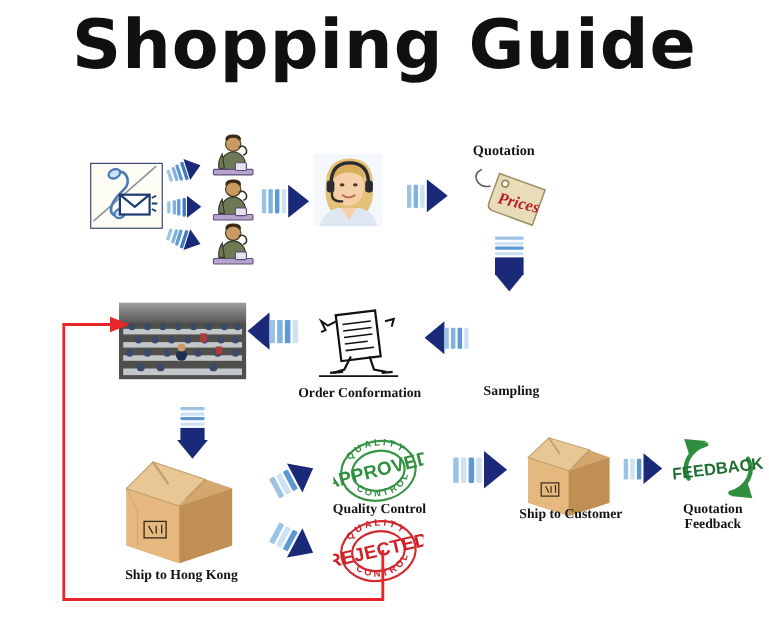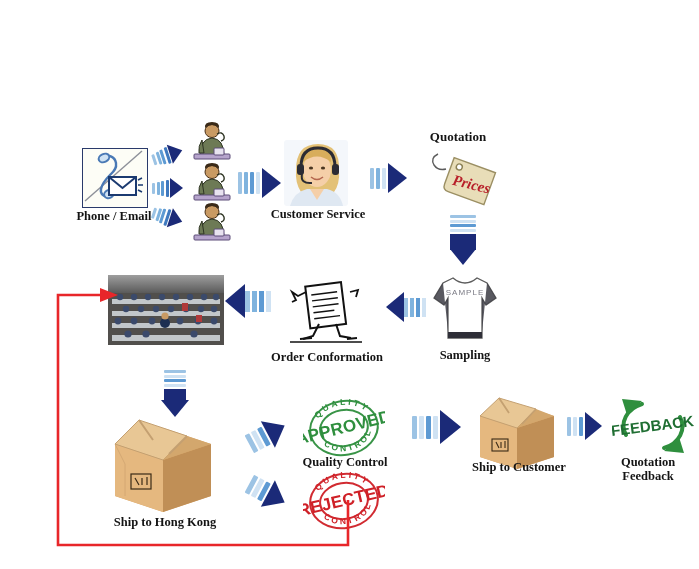--- a/index.html
+++ b/index.html
@@ -65,41 +65,41 @@
   .stamp{position:absolute;}
 
   
   #loop{position:absolute;left:0;top:0;width:699px;height:569px;pointer-events:none;}
 </style>
 </head>
 <body>
 
 <div class="stage">
 
+  <div id="title">Shopping Guide</div>
 
 
   <div id="pe-box" style="left:82px;top:148px;width:64px;height:58px;">
     <svg width="61" height="55" viewBox="0 0 61 55">
       <line x1="2" y1="52" x2="59" y2="2" stroke="#8d9099" stroke-width="1.4"></line>
 
       <g stroke="#4a79b5" stroke-width="2" fill="#cfe2f3">
         <path d="M20 8 c6 -3 12 0 13 6 c1 6 -3 9 -6 12 c-4 4 -8 9 -9 14 c-1 5 3 8 7 7" fill="none" stroke-width="2.4"></path>
         <ellipse cx="21" cy="9" rx="5.5" ry="4" transform="rotate(-25 21 9)"></ellipse>
         <ellipse cx="26" cy="45" rx="5" ry="4" transform="rotate(-25 26 45)"></ellipse>
       </g>
 
       <g>
         <rect x="26" y="28" width="27" height="18" fill="#ffffff" stroke="#1b3a70" stroke-width="2"></rect>
         <path d="M26 28 L39.5 39 L53 28" fill="none" stroke="#1b3a70" stroke-width="2"></path>
         <path d="M55 31 l4 -2 M55 36 l5 0 M55 41 l4 2" stroke="#1b3a70" stroke-width="1.6" fill="none"></path>
       </g>
     </svg>
   </div>
   <div class="lbl" style="left:58px;top:209px;width:112px;">
-    <div>Phone / Email</div>
   </div>
 
   <div class="arrowR" style="left:152px;top:145px;transform:rotate(-18deg);">
     <span class="tail">
         <i style="height:11px;background:#9cc3e4"></i>
         <i style="height:13px;background:#7fb3de"></i>
         <i style="height:15px;background:#5d9ad3"></i>
         <i style="height:17px;background:#3f79bf"></i>
       </span>
     <span class="head"></span>
@@ -183,21 +183,20 @@
       <path d="M17 27 q0 -19 17 -19 q17 0 17 19" fill="none" stroke="#2b2b33" stroke-width="3"></path>
       <rect x="13" y="24" width="7" height="11" rx="3" fill="#2b2b33"></rect>
       <rect x="48" y="24" width="7" height="11" rx="3" fill="#2b2b33"></rect>
       <path d="M18 34 q-2 10 10 9" fill="none" stroke="#2b2b33" stroke-width="2"></path>
 
       <path d="M6 66 q4 -14 17 -17 l20 0 q13 3 16 17z" fill="#dfe8f2"></path>
       <path d="M26 49 l7 11 l7 -11 z" fill="#f5cfa8"></path>
     </svg>
   </div>
   <div class="lbl" style="left:262px;top:207px;width:112px;">
-    <div>Customer Service</div>
   </div>
 
   <div class="arrowR" style="left:370px;top:163px;">
     <span class="tail" style="gap:2px;">
       <i style="height:21px;width:4px;background:#9cc3e4"></i>
       <i style="height:21px;width:4px;background:#7fb3de"></i>
       <i style="height:21px;width:4px;background:#cfe2f3"></i>
     </span>
     <span class="head" style="border-top-width:15px;border-bottom-width:15px;border-left-width:19px;margin-left:2px;"></span>
   </div>
@@ -218,30 +217,20 @@
     <span class="stripes" style="top:0;">
       <i style="width:26px;background:#9cc3e4"></i>
       <i style="width:26px;background:#cfe2f3"></i>
       <i style="width:26px;background:#5d9ad3"></i>
       <i style="width:26px;background:#cfe2f3"></i>
     </span>
     <span class="bar" style="top:19px;width:26px;height:16px;"></span>
     <span class="tip" style="top:34px;"></span>
   </div>
 
-  <div class="node" style="left:430px;top:272px;">
-    <svg width="70" height="72" viewBox="0 0 70 72">
-      <path d="M23 6 L13 11 L4 26 L14 33 L18 26 L18 66 L52 66 L52 26 L56 33 L66 26 L57 11 L47 6
-               Q35 16 23 6 Z" fill="#ffffff" stroke="#5b5b5b" stroke-width="1.3"></path>
-      <path d="M13 11 L4 26 L14 33 L18 26 L18 60 Z" fill="#3c3c44" opacity=".85"></path>
-      <path d="M57 11 L66 26 L56 33 L52 26 L52 60 Z" fill="#3c3c44" opacity=".85"></path>
-      <path d="M18 60 L52 60 L52 66 L18 66 Z" fill="#2f2f38"></path>
-      <text x="35" y="23" font-family="Liberation Sans,sans-serif" font-size="8" letter-spacing="1" fill="#7a7a84" text-anchor="middle">SAMPLE</text>
-    </svg>
-  </div>
   <div class="lbl" style="left:405px;top:348px;width:120px;">Sampling</div>
 
   <div class="bigL" style="left:386px;top:290px;width:58px;height:34px;">
     <span class="tip" style="left:0;top:2px;"></span>
     <span class="bar" style="left:18px;top:8px;width:4px;height:19px;background:#9cc3e4"></span>
     <span class="bar" style="left:24px;top:8px;width:4px;height:19px;background:#7fb3de"></span>
     <span class="bar" style="left:30px;top:8px;width:4px;height:19px;background:#5d9ad3"></span>
     <span class="bar" style="left:36px;top:8px;width:4px;height:19px;background:#cfe2f3"></span>
   </div>
 

